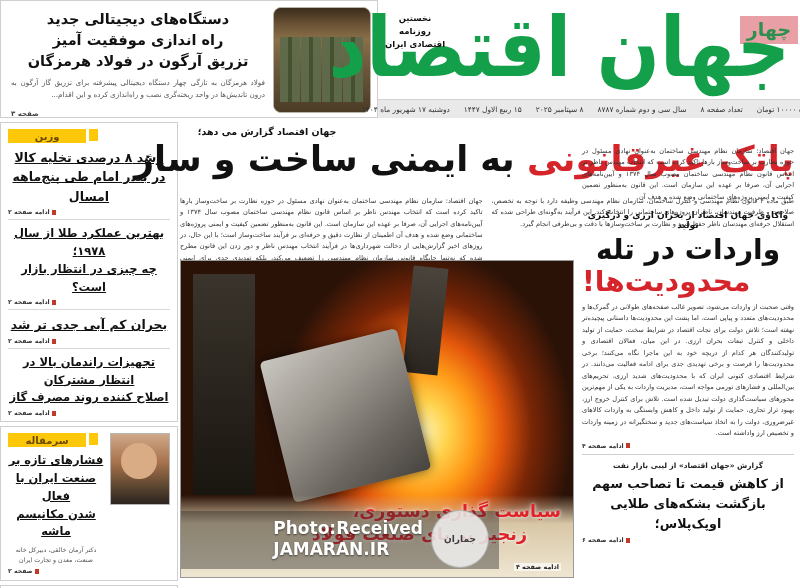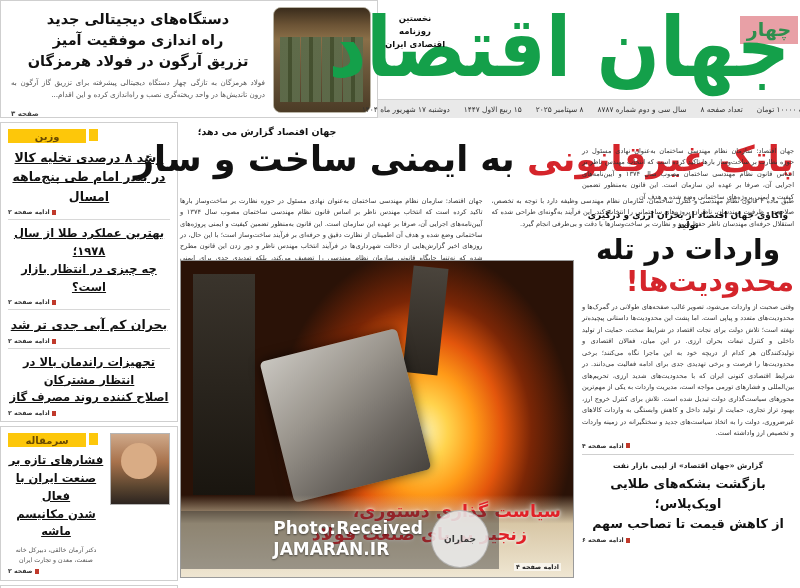--- a/index.html
+++ b/index.html
@@ -133,21 +133,21 @@
 
   
   .rightcol{position:absolute;left:578px;top:122px;width:222px;bottom:0;padding:0 6px 0 4px;box-sizing:border-box;}
   .r-body{font-size:6.6px;line-height:1.74;text-align:justify;color:#333;}
   .r-kicker{font-size:9px;font-weight:bold;text-align:center;color:#111;margin:7px 0 4px;}
   .r-h1{
     font-size:28px;font-weight:bold;text-align:center;color:#111;line-height:1.12;
     letter-spacing:-1px;white-space:nowrap;
   }
   .r-h2{
-    font-size:28px;font-weight:bold;text-align:right;color:#d5252b;line-height:1.15;
+    font-size:28px;font-weight:bold;text-align:left;color:#d5252b;line-height:1.15;
     letter-spacing:-1px;white-space:nowrap;margin-bottom:4px;
   }
   .r-kicker2{font-size:7.4px;font-weight:bold;text-align:center;color:#222;margin:6px 0 4px;}
   .r-h3{
     font-size:12.6px;font-weight:bold;text-align:center;color:#111;line-height:1.6;
     letter-spacing:-.2px;
   }
   .divider{height:1px;background:#cfcfcf;margin:5px 0;}
 
   
@@ -359,19 +359,19 @@
     <div class="r-h1">واردات در تله</div>
     <div class="r-h2">محدودیت‌ها!</div>
 
     <div class="r-body">وقتی صحبت از واردات می‌شود، تصویر غالب صفحه‌های طولانی در گمرک‌ها و محدودیت‌های متعدد و پیاپی است. اما پشت این محدودیت‌ها داستانی پیچیده‌تر نهفته است؛ تلاش دولت برای نجات اقتصاد در شرایط سخت، حمایت از تولید داخلی و کنترل تبعات بحران ارزی. در این میان، فعالان اقتصادی و تولیدکنندگان هر کدام از دریچه خود به این ماجرا نگاه می‌کنند؛ برخی محدودیت‌ها را فرصت و برخی تهدیدی جدی برای ادامه فعالیت می‌دانند. در شرایط اقتصادی کنونی ایران که با محدودیت‌های شدید ارزی، تحریم‌های بین‌المللی و فشارهای تورمی مواجه است، مدیریت واردات به یکی از مهم‌ترین محورهای سیاست‌گذاری دولت تبدیل شده است. تلاش برای کنترل خروج ارز، بهبود تراز تجاری، حمایت از تولید داخل و کاهش وابستگی به واردات کالاهای غیرضروری، دولت را به اتخاذ سیاست‌های جدید و سختگیرانه در زمینه واردات و تخصیص ارز واداشته است.</div>
     <div class="more">ادامه صفحه ۴</div>
 
     <div class="divider"></div>
 
     <div class="r-kicker2">گزارش «جهان اقتصاد» از لیبی بازار نفت</div>
     <div class="r-h3">
+      <div>از کاهش قیمت تا تصاحب سهم</div>
       <div>بازگشت بشکه‌های طلایی اوپک‌پلاس؛</div>
-      <div>از کاهش قیمت تا تصاحب سهم</div>
     </div>
     <div class="more">ادامه صفحه ۶</div>
   </div>
 
 </div>
 
 </body></html>

